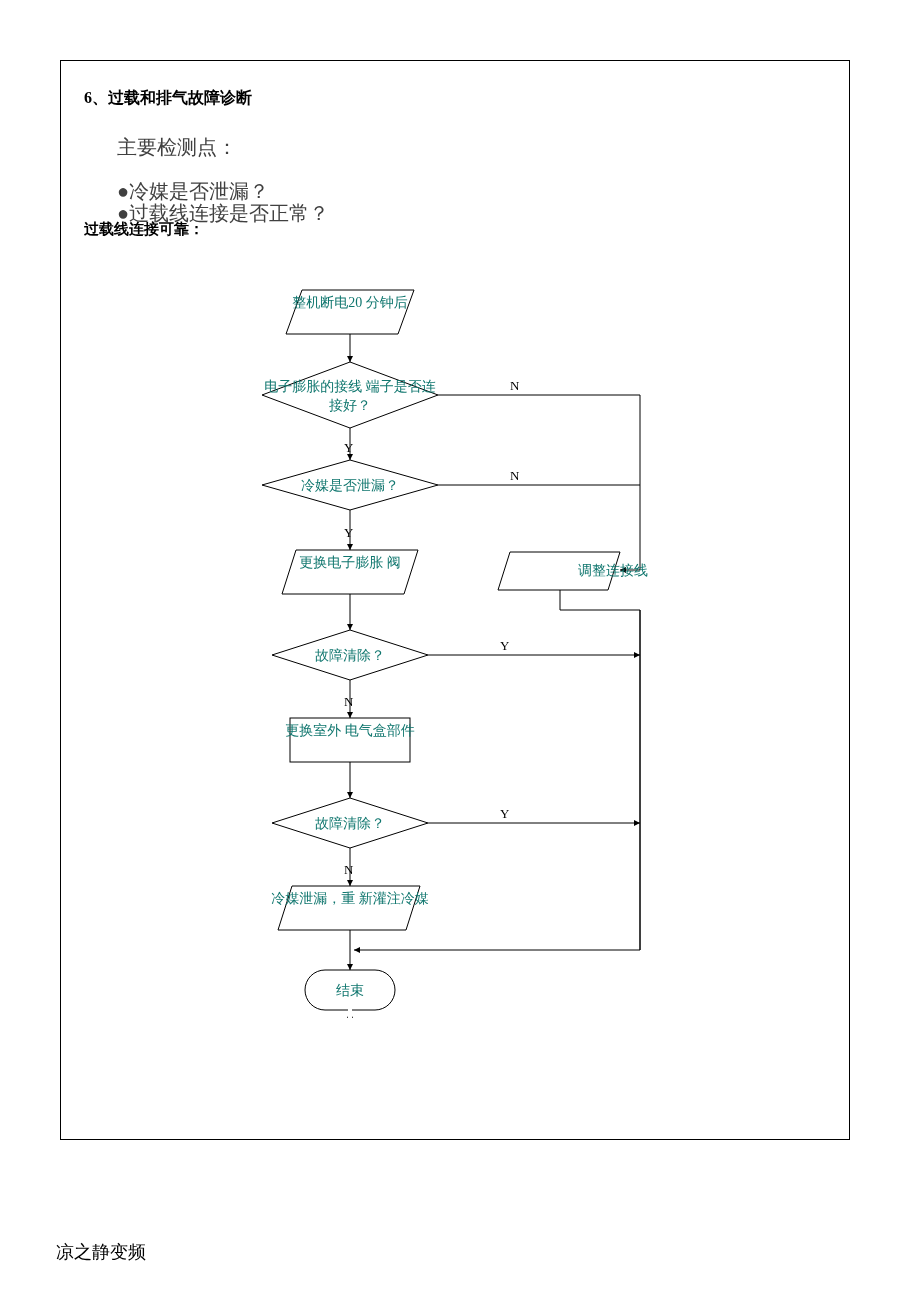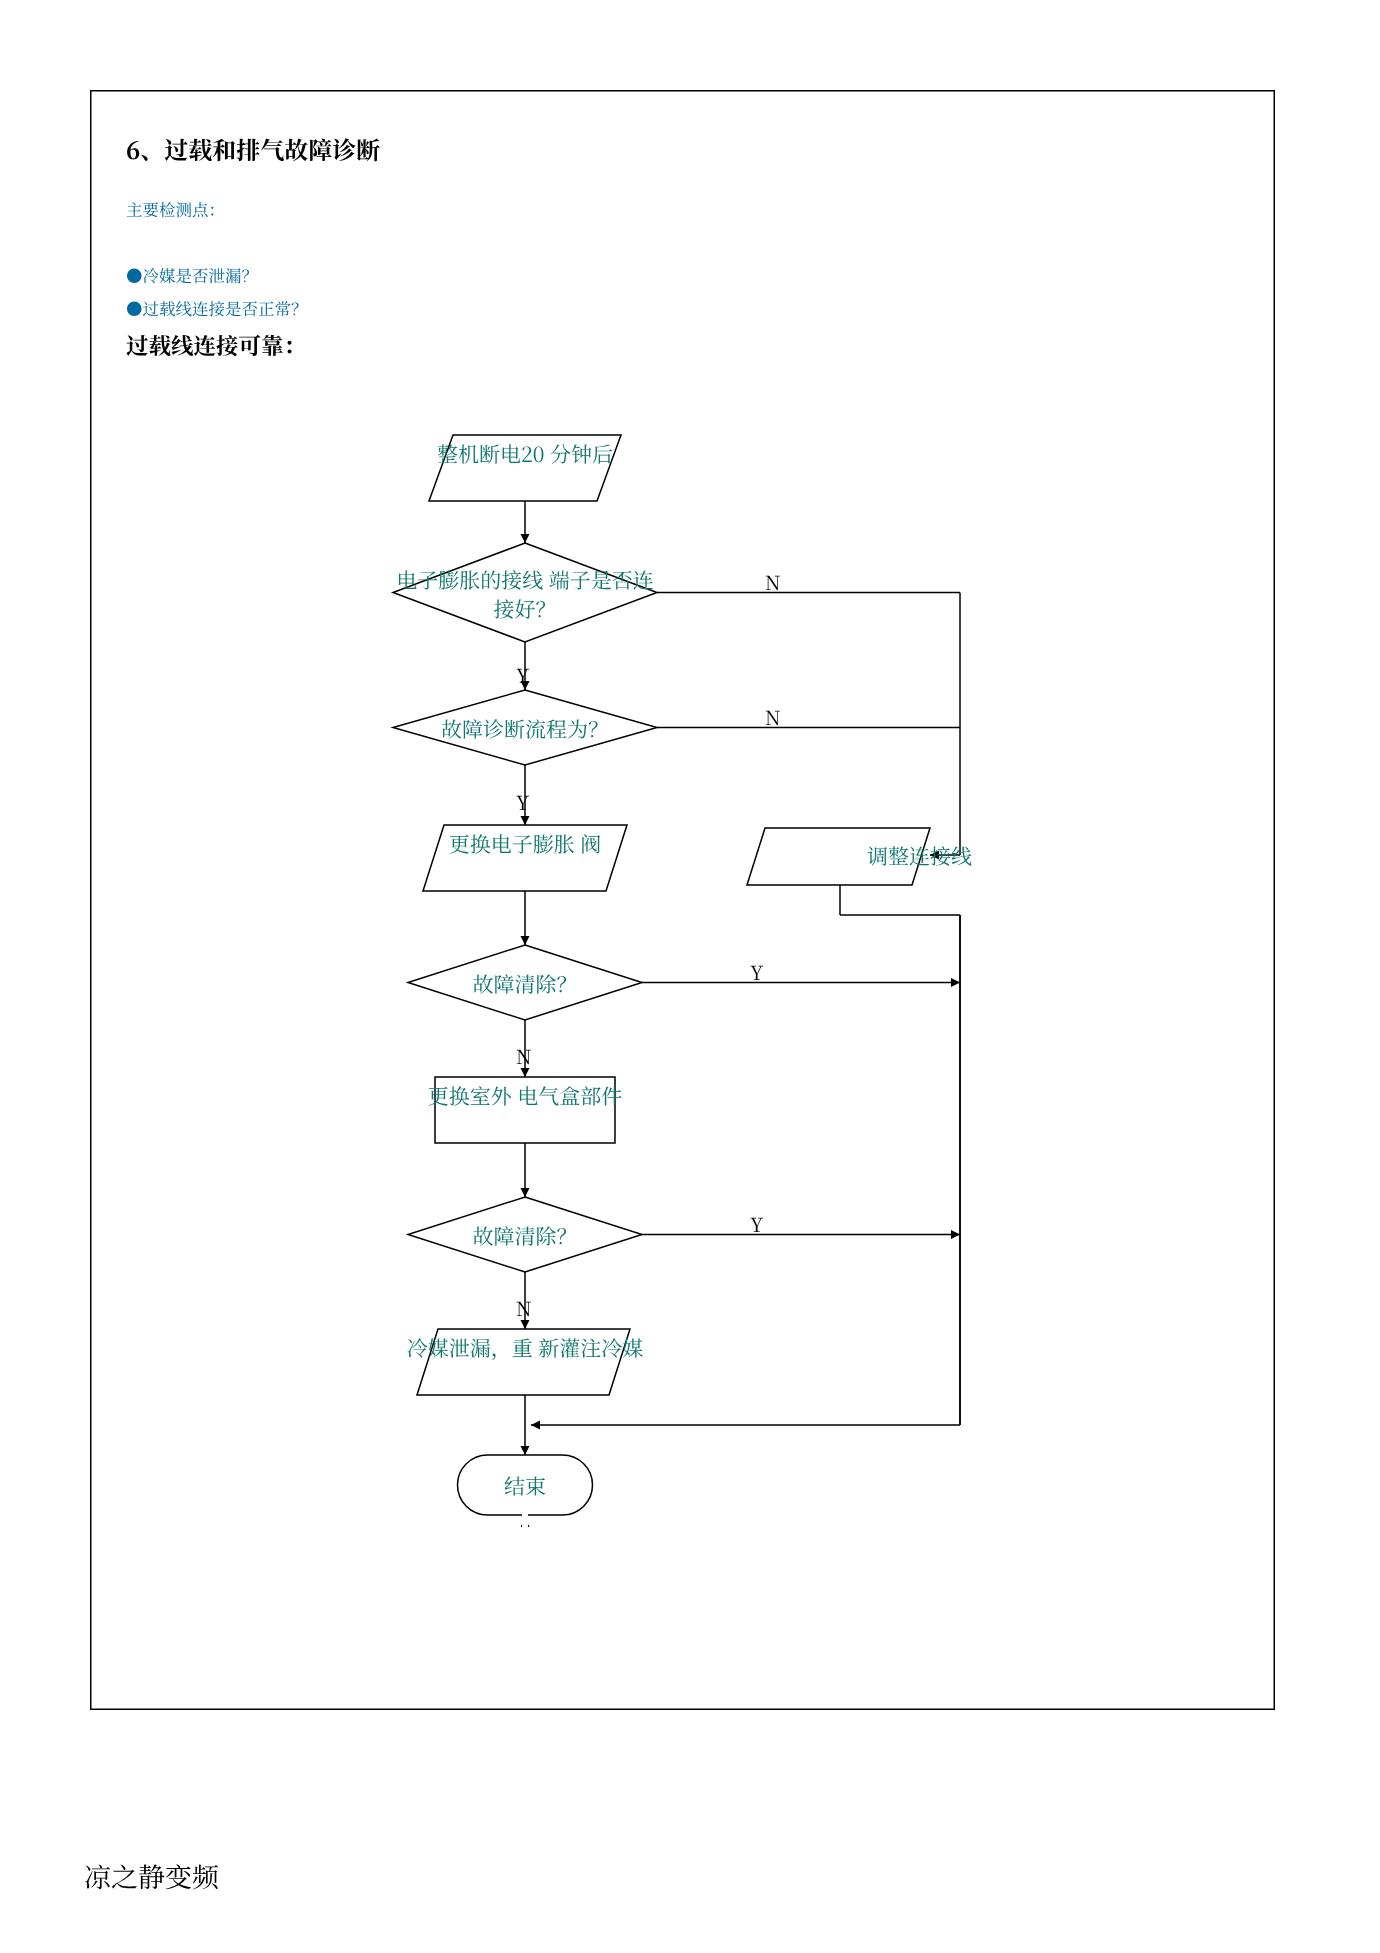--- a/index.html
+++ b/index.html
@@ -6,43 +6,45 @@
     margin: 0;
     padding: 0;
     background: #ffffff;
     font-family: "Songti SC", "SimSun", "Noto Serif CJK SC", serif;
   }
   .page {
     position: relative;
     width: 920px;
     height: 1302px;
     background: #fff;
+    font-family: Liberation Serif, serif;
   }
   .frame {
     position: absolute;
     left: 60px;
     top: 60px;
     width: 790px;
     height: 1080px;
     border: 1px solid #000;
     box-sizing: border-box;
   }
   .heading {
     position: absolute;
     font-size: 16px;
     font-weight: bold;
     color: #000;
     white-space: pre;
   }
   .body-text {
     position: absolute;
-    font-size: 11px;
-    color: #0369a1;
+    font-size: 20px;
+    color: #404040;
     white-space: pre;
     line-height: 1.55;
+    margin-left: 33px;
   }
   .flow-label {
     position: absolute;
     font-size: 14px;
     color: #0f766e;
     text-align: center;
     width: 180px;
     transform: translateX(-50%);
     line-height: 1.35;
     pointer-events: none;
@@ -153,21 +155,21 @@
     <line x1="640" y1="1020" x2="350" y2="1020" stroke="#fff" stroke-width="4"></line>
 
     <line x1="640" y1="610" x2="640" y2="950" stroke="#000"></line>
     <line x1="640" y1="950" x2="354" y2="950" stroke="#000" marker-end="url(#arrow2)"></line>
   </svg>
 
   <div class="flow-label" style="left:350px; top:294px;">整机断电20
 分钟后</div>
   <div class="flow-label" style="left:350px; top:378px;">电子膨胀的接线
 端子是否连接好？</div>
-  <div class="flow-label" style="left:350px; top:477px;">故障诊断流程为？</div>
+  <div class="flow-label" style="left:350px; top:477px;">冷媒是否泄漏？</div>
   <div class="flow-label" style="left:350px; top:554px;">更换电子膨胀
 阀</div>
   <div class="flow-label" style="left:558px; top:562px;text-align:right;">调整连接线</div>
   <div class="flow-label" style="left:350px; top:647px;">故障清除？</div>
   <div class="flow-label" style="left:350px; top:722px;">更换室外
 电气盒部件</div>
   <div class="flow-label" style="left:350px; top:815px;">故障清除？</div>
   <div class="flow-label" style="left:350px; top:890px;">冷媒泄漏，重
 新灌注冷媒</div>
   <div class="flow-label" style="left:350px; top:982px;">结束</div>

